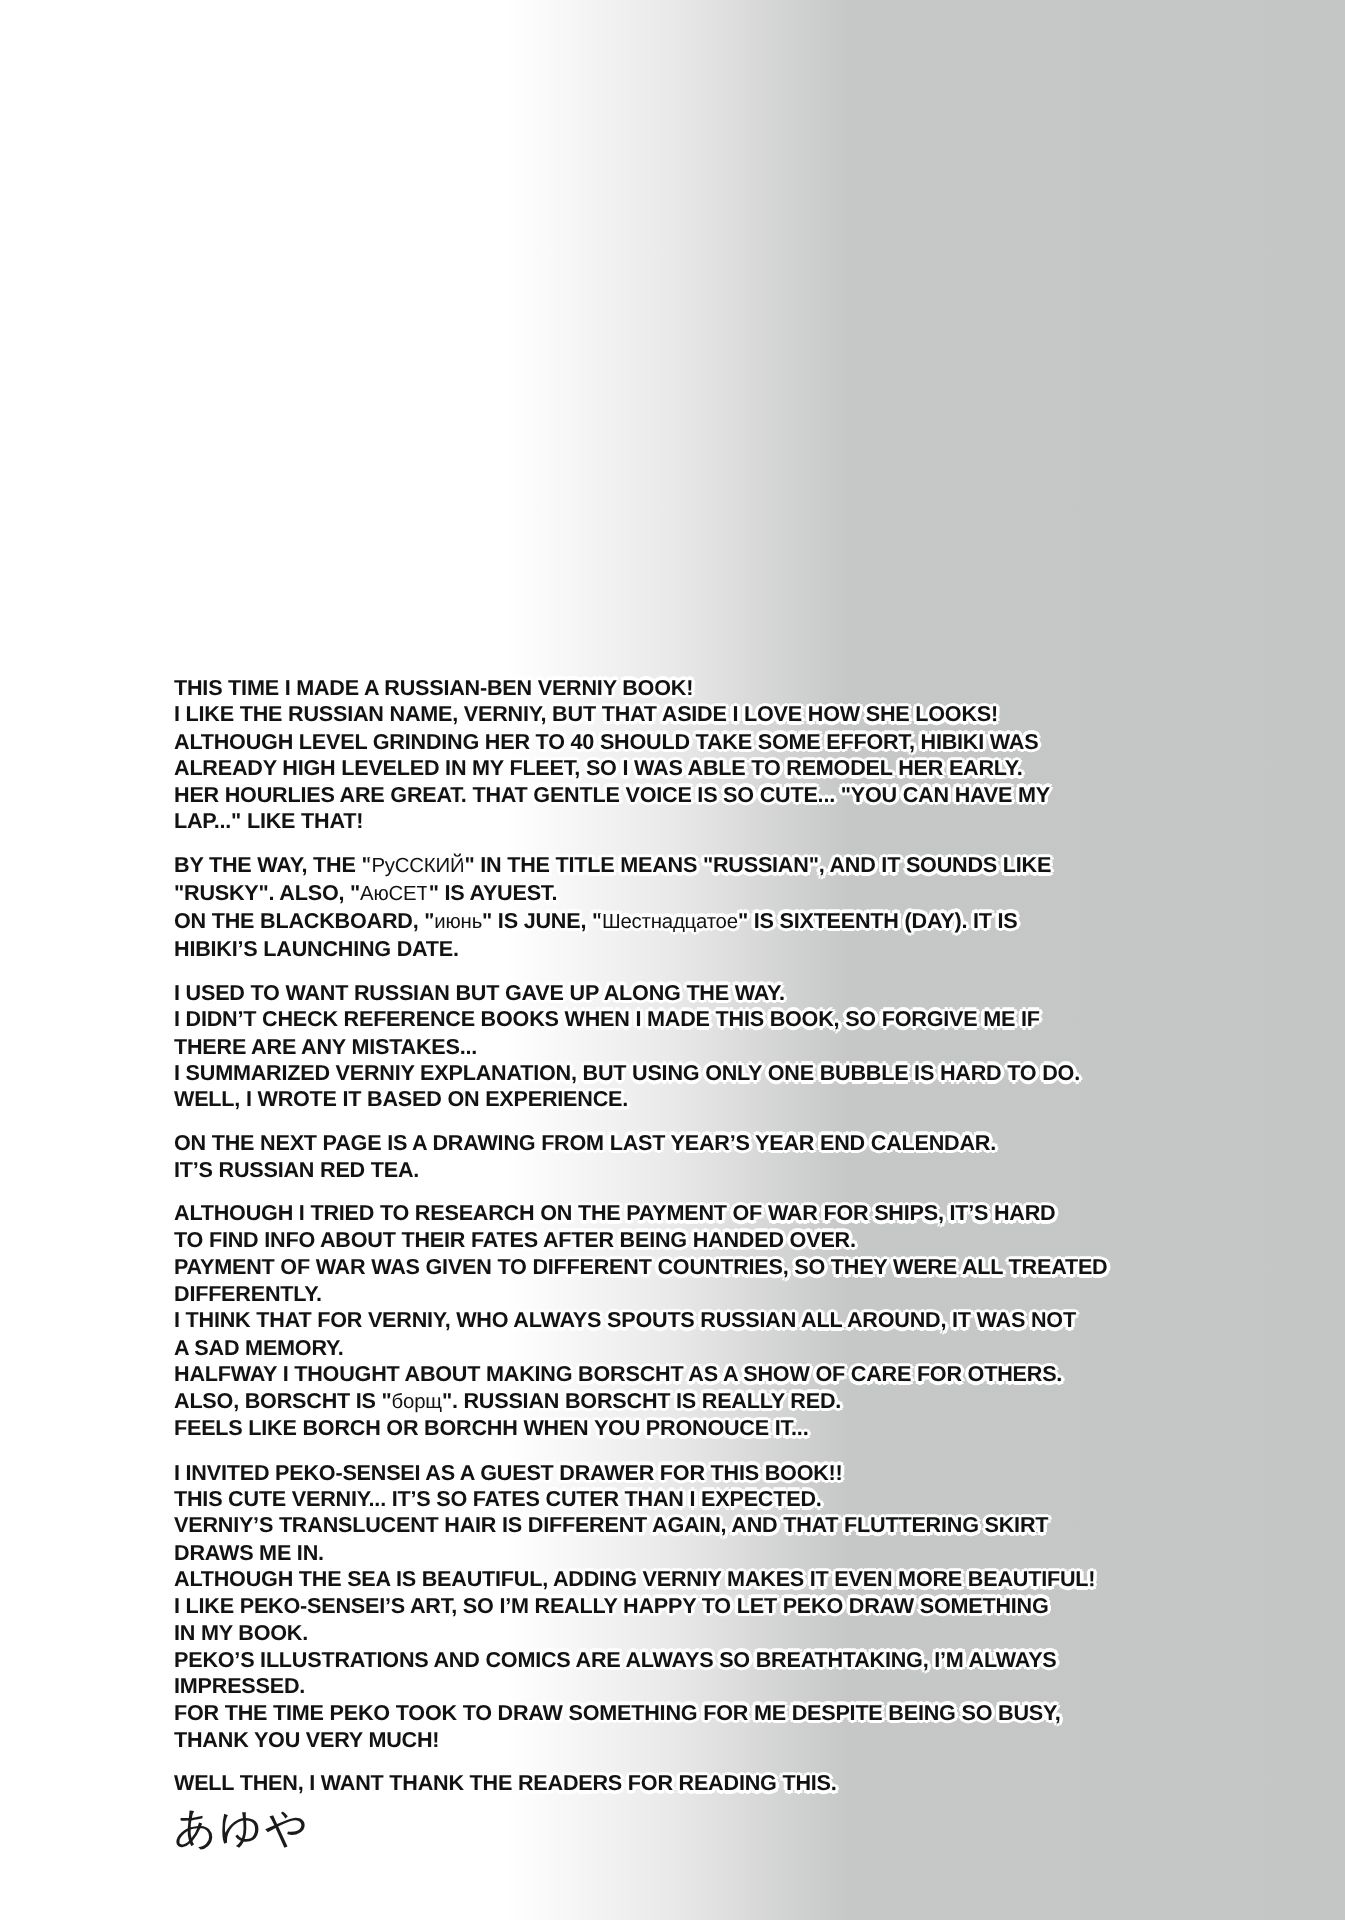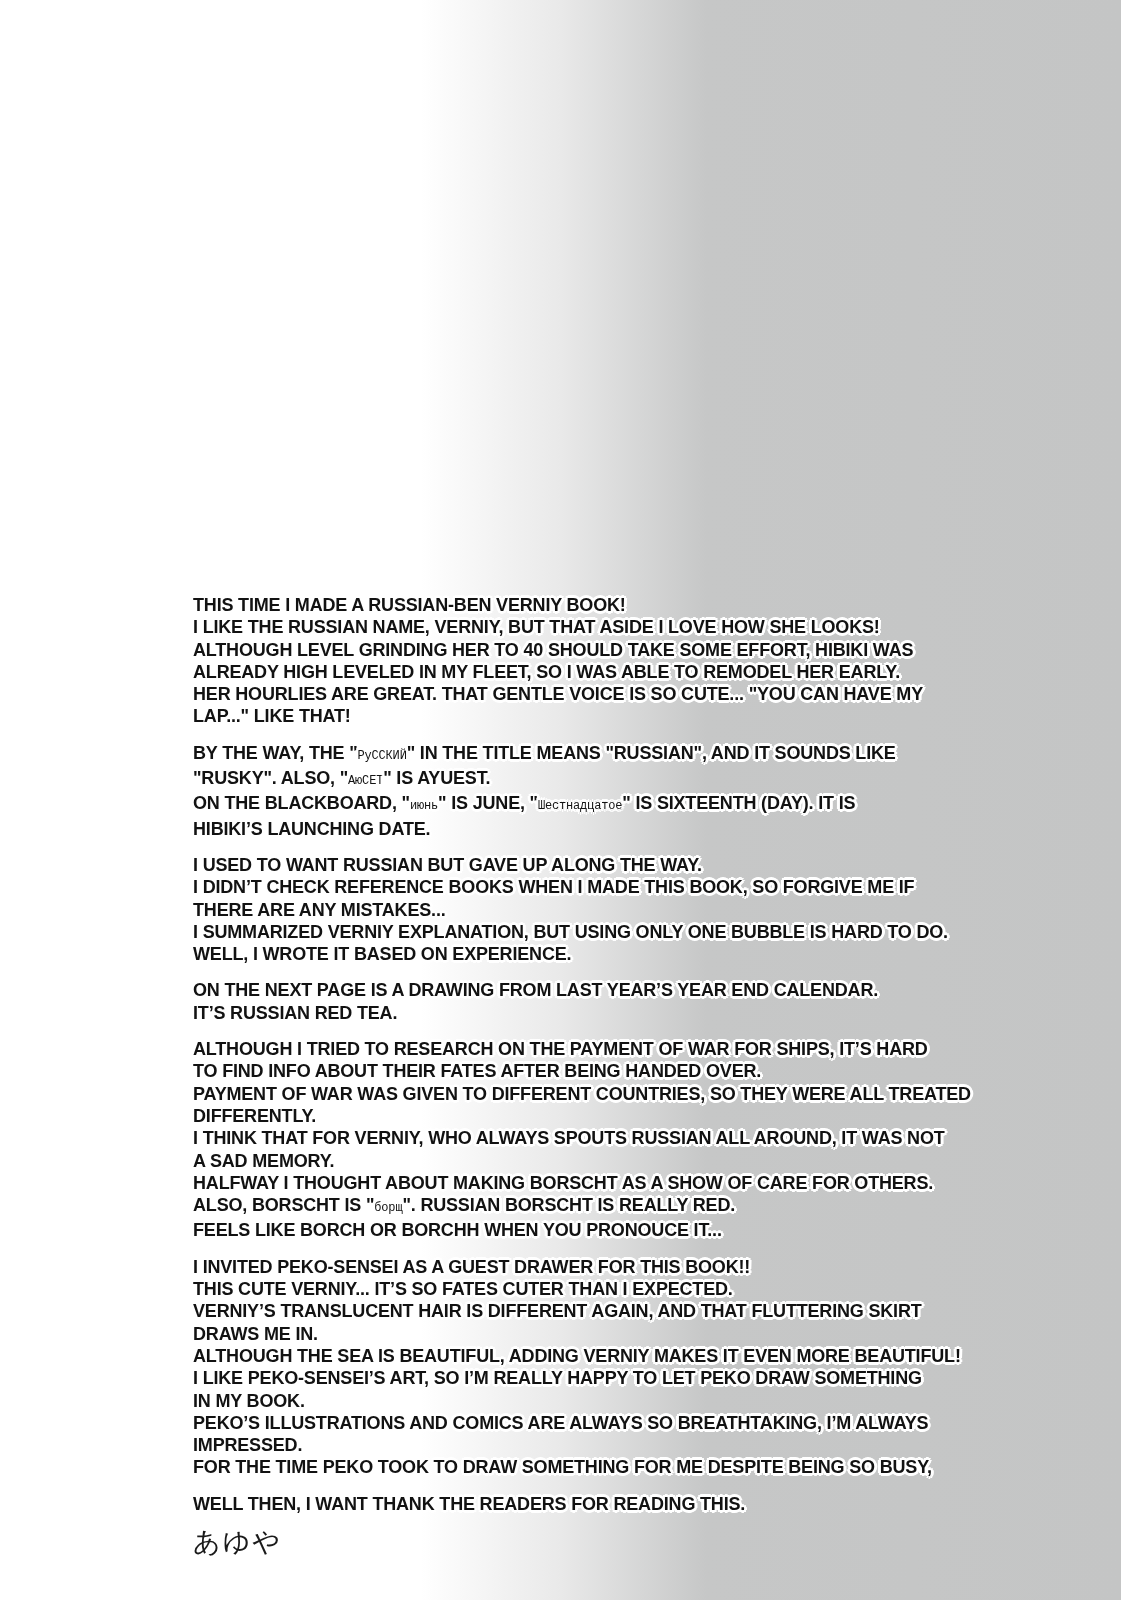--- a/index.html
+++ b/index.html
@@ -15,48 +15,47 @@
       #ffffff 0%,
       #ffffff 37.5%,
       #e9e9e9 50%,
       #c6c7c7 63%,
       #c4c5c5 100%);
     font-family: "Liberation Sans", "DejaVu Sans", sans-serif;
   }
   .afterword {
     position: absolute;
     left: 145px;
-    top: 594px;
+    top: 562px;
     width: 880px;
     color: #121212;
     font-size: 18px;
     font-weight: 700;
     line-height: 22.3px;
     letter-spacing: -0.01em;
     text-shadow:
       3px 0 0 #ffffff, -3px 0 0 #ffffff,
       0 3px 0 #ffffff, 0 -3px 0 #ffffff,
       2px 2px 0 #ffffff, -2px 2px 0 #ffffff,
       2px -2px 0 #ffffff, -2px -2px 0 #ffffff;
-    margin-left: 48px;
   }
   .paragraph {
     margin: 0 0 14px 0;
   }
   .line {
     white-space: nowrap;
   }
   .seg.serif {
-    font-family: Liberation Mono, monospace;
+    font-family: Liberation Sans, sans-serif;
     font-weight: 400;
-    font-size: 12px;
+    font-size: 17px;
   }
   .signature {
     margin-top: 16px;
-    font-size: 27px;
+    font-size: 35px;
     font-weight: 400;
     letter-spacing: 2px;
     text-shadow: none;
     color: #1a1a1a;
   }
 </style>
 </head>
 <body>
 
 <div class="page">
@@ -102,20 +101,21 @@
         <div class="line"><span class="seg">I INVITED PEKO-SENSEI AS A GUEST DRAWER FOR THIS BOOK!!</span></div>
         <div class="line"><span class="seg">THIS CUTE VERNIY... IT’S SO FATES CUTER THAN I EXPECTED.</span></div>
         <div class="line"><span class="seg">VERNIY’S TRANSLUCENT HAIR IS DIFFERENT AGAIN, AND THAT FLUTTERING SKIRT</span></div>
         <div class="line"><span class="seg">DRAWS ME IN.</span></div>
         <div class="line"><span class="seg">ALTHOUGH THE SEA IS BEAUTIFUL, ADDING VERNIY MAKES IT EVEN MORE BEAUTIFUL!</span></div>
         <div class="line"><span class="seg">I LIKE PEKO-SENSEI’S ART, SO I’M REALLY HAPPY TO LET PEKO DRAW SOMETHING</span></div>
         <div class="line"><span class="seg">IN MY BOOK.</span></div>
         <div class="line"><span class="seg">PEKO’S ILLUSTRATIONS AND COMICS ARE ALWAYS SO BREATHTAKING, I’M ALWAYS</span></div>
         <div class="line"><span class="seg">IMPRESSED.</span></div>
         <div class="line"><span class="seg">FOR THE TIME PEKO TOOK TO DRAW SOMETHING FOR ME DESPITE BEING SO BUSY,</span></div>
+        <div class="line"><span class="seg">THANK YOU VERY MUCH!</span></div>
       </div>
       <div class="paragraph">
         <div class="line"><span class="seg">WELL THEN, I WANT THANK THE READERS FOR READING THIS.</span></div>
       </div>
       <div class="signature">あゆや</div>
     </div>
 
 </div>
 
 </body></html>

